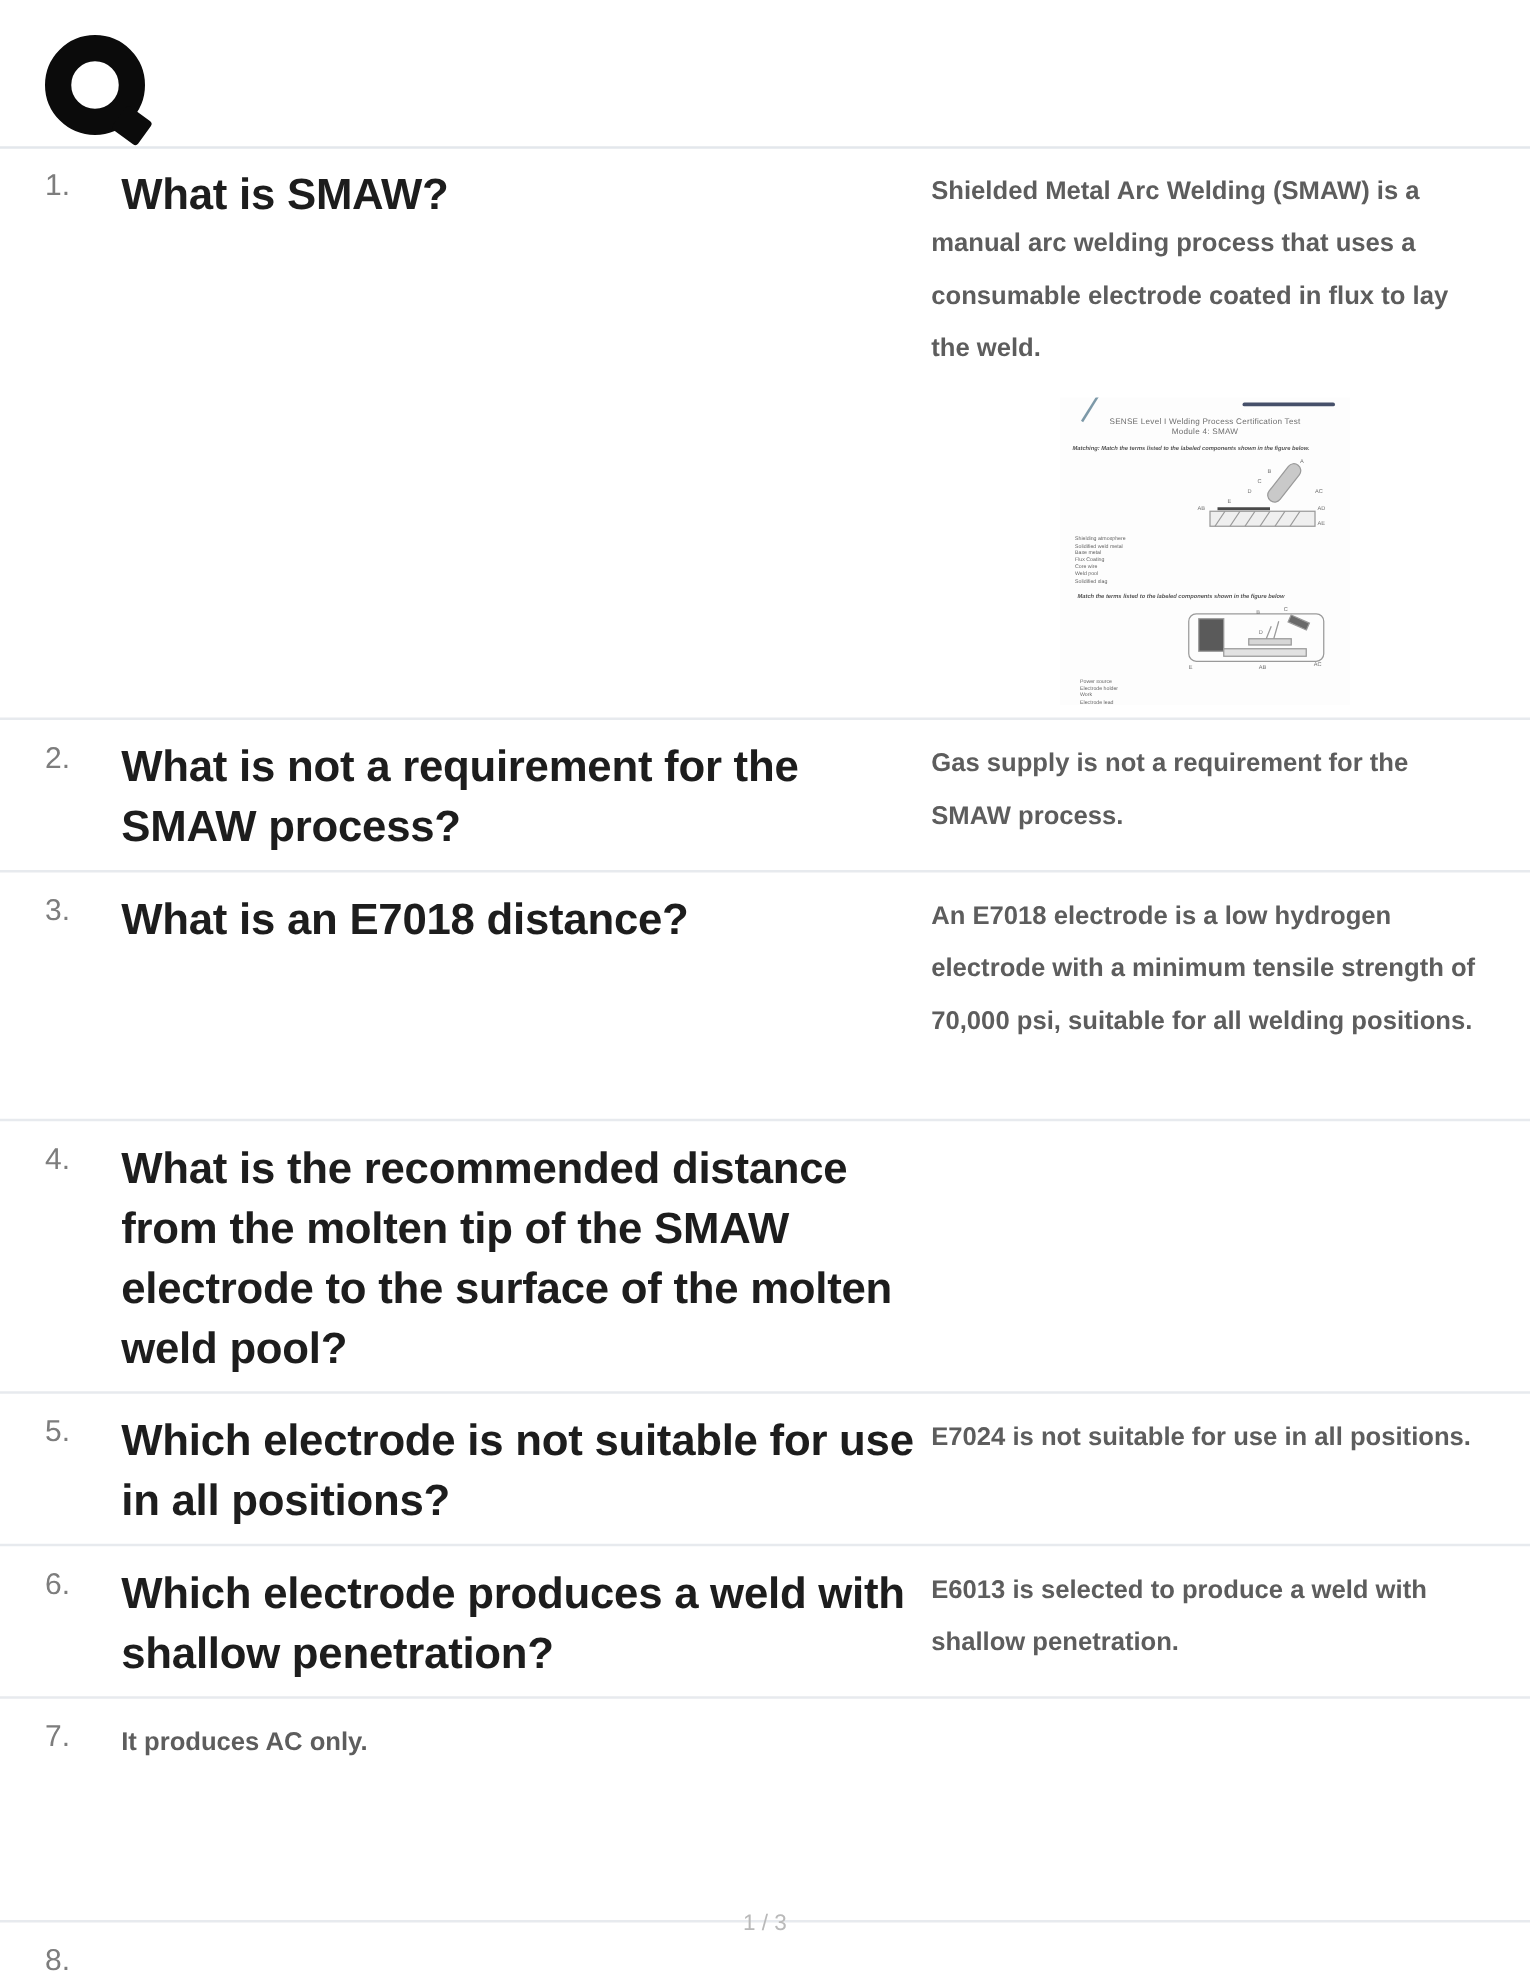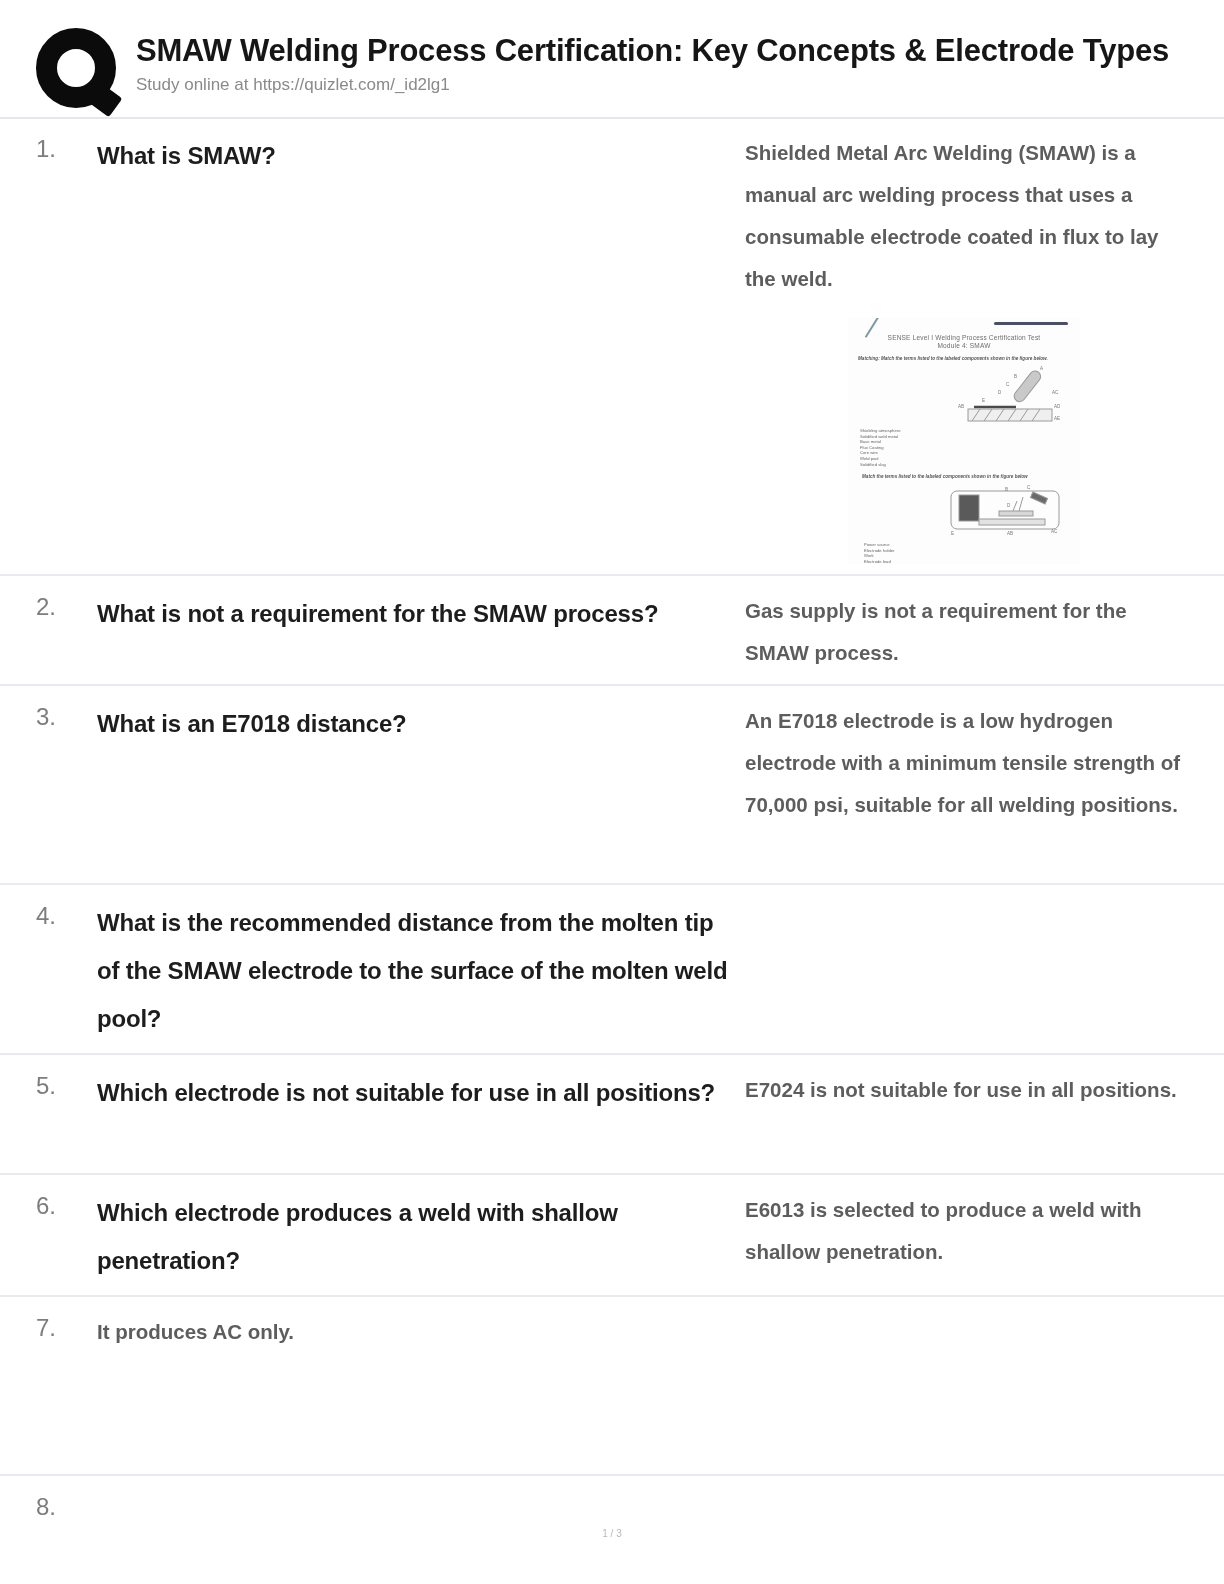--- a/index.html
+++ b/index.html
@@ -48,21 +48,21 @@
     box-sizing:border-box;
     padding:14px 36px 10px 36px;
     border-top:2px solid #e7eaee;
   }
   .qa-row.first{border-top:none;}
   .qa-num{
     font-size:24px;color:#7d7d7d;font-weight:normal;
     padding-top:3px;
   }
   .qa-question{
-    font-size:24px;line-height:48px;font-weight:bold;color:#1d1d1d;
+    font-size:35px;line-height:48px;font-weight:bold;color:#1d1d1d;
     letter-spacing:-0.2px;padding-right:8px;
   }
   .qa-answer{
     font-size:20.5px;line-height:42px;color:#5d5d5d;font-weight:bold;
   }
   .r1{min-height:449px;}
   .r2{min-height:110px;}
   .r3{min-height:199px;}
   .r4{min-height:162px;}
   .r5{min-height:120px;}
@@ -84,36 +84,32 @@
   .scan-title{margin-top:16px;text-align:center;font-size:6.5px;line-height:8px;color:#6d6d6d;letter-spacing:0.2px;}
   .scan-instr{margin:6px 10px 0 10px;font-size:4.6px;line-height:6px;color:#555;font-weight:bold;font-style:italic;}
   .scan-diagram1{display:block;margin:2px 6px 0 auto;}
   .scan-terms{margin:2px 0 0 12px;padding:0;list-style:none;font-size:4.2px;line-height:5.6px;color:#666;}
   .scan-instr2{margin:7px 10px 0 14px;font-size:4.6px;line-height:6px;color:#555;font-weight:bold;font-style:italic;}
   .scan-diagram2{display:block;margin:3px 12px 0 auto;}
   .scan-terms2{margin:4px 0 0 16px;padding:0;list-style:none;font-size:4.2px;line-height:5.6px;color:#666;}
   
   .footer{
     position:absolute;left:0;top:1528px;width:1224px;
-    text-align:center;font-size:10px;color:#b9b9b9;
+    text-align:center;font-size:18px;color:#b9b9b9;
   }
 </style>
 </head>
 <body>
 
 <div class="page">
 
   <div class="header">
     <div class="q-logo">
       <div class="q-ring"></div>
       <div class="q-tail"></div>
-    </div>
-    <div class="header-text">
-      <div class="page-title">SMAW Welding Process Certification: Key Concepts &amp; Electrode Types</div>
-      <div class="page-subtitle">Study online at https://quizlet.com/_id2lg1</div>
     </div>
   </div>
   <hr class="header-rule">
 
   <div class="qa-list">
 
     <div class="qa-row first r1">
       <div class="qa-num">1.</div>
       <div class="qa-question">What is SMAW?</div>
       <div>

